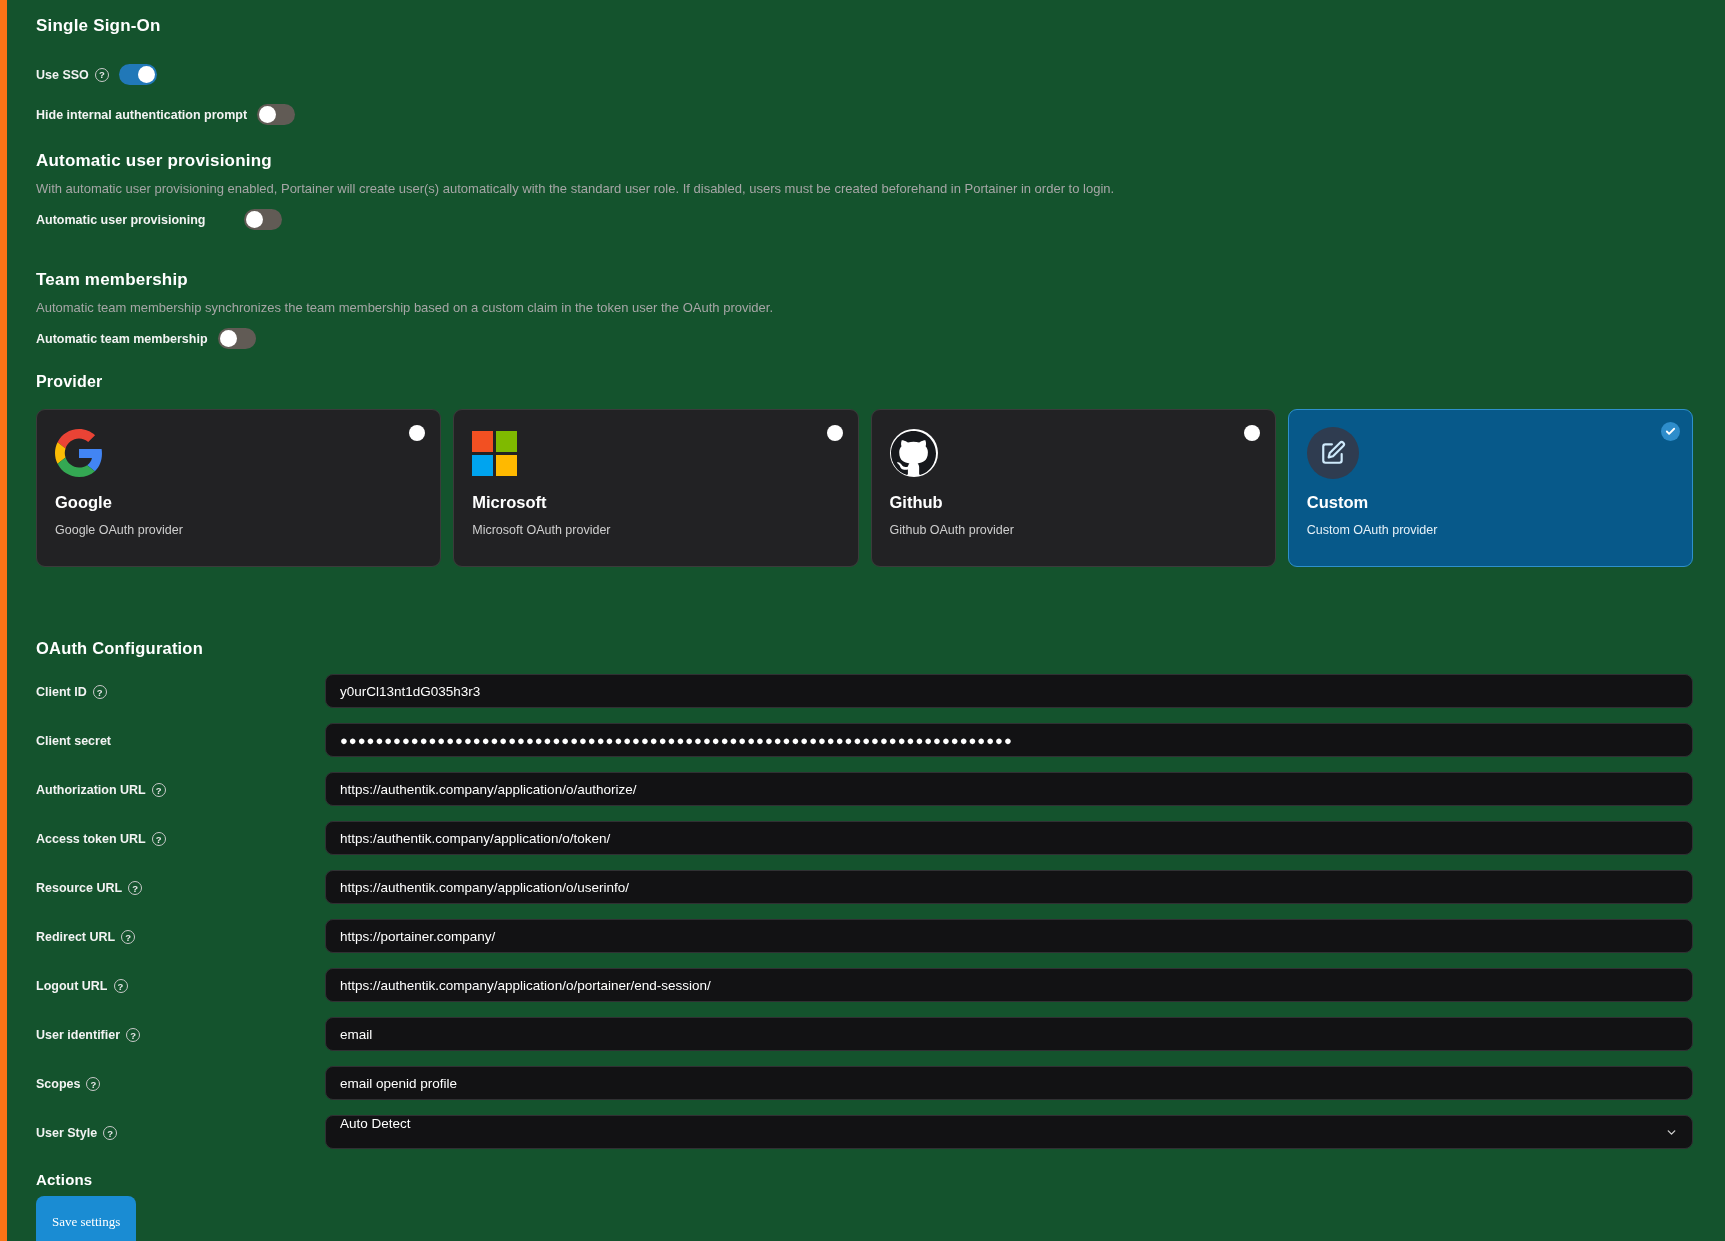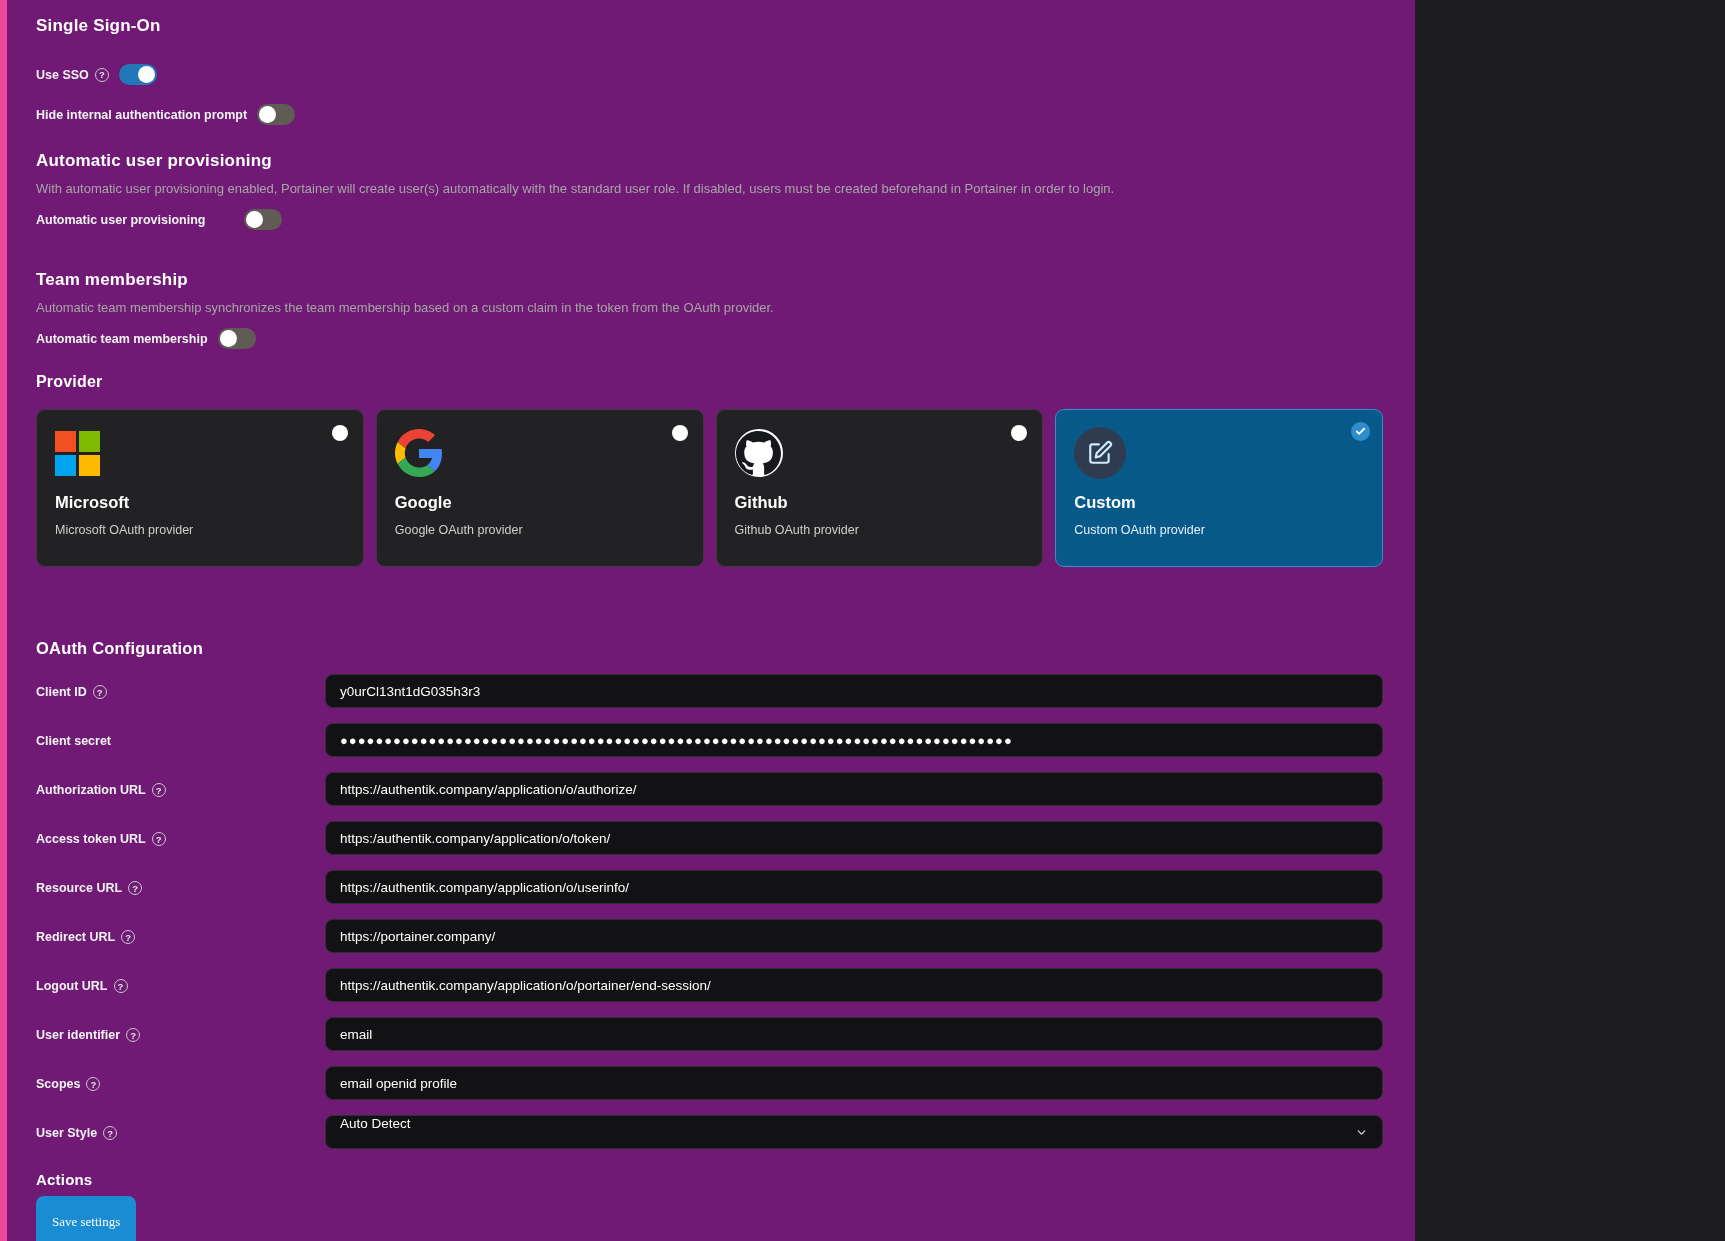--- a/index.html
+++ b/index.html
@@ -1,21 +1,21 @@
 <!DOCTYPE html>
 <html><head>
 <meta charset="utf-8">
 <style>
   * { margin:0; padding:0; box-sizing:border-box; }
   html,body { background:#1d1d1f; }
   body { font-family:"Liberation Sans", sans-serif; }
   .screen {
-    position:relative; width:1415px; height:1241px;
-    background:#701a75; overflow:hidden;
-    border-left:7px solid #ec4899;
+    position:relative; width:1725px; height:1241px;
+    background:#14532d; overflow:hidden;
+    border-left:7px solid #f97316;
   }
   .content { padding:16px 32px 0 29px; }
 
   h2.sec { color:#ffffff; font-size:17px; font-weight:700; letter-spacing:.2px; }
   .desc { color:#a6a6a6; font-size:13px; margin-top:10px; }
 
   .toggle-row { display:flex; align-items:center; gap:10px; }
   .lbl { color:#f3f3f3; font-size:12.5px; font-weight:700; display:inline-flex; align-items:center; gap:6px; }
   .help {
     display:inline-flex; align-items:center; justify-content:center;
@@ -107,63 +107,63 @@
     <h2 class="sec mt26">Automatic user provisioning</h2>
     <p class="desc">With automatic user provisioning enabled, Portainer will create user(s) automatically with the standard user role. If disabled, users must be created beforehand in Portainer in order to login.</p>
     <div class="toggle-row mt13">
       <span class="lbl" style="width:198px">Automatic user provisioning</span>
       <span class="toggle off">
           <span class="knob"></span>
         </span>
     </div>
 
     <h2 class="sec mt40">Team membership</h2>
-    <p class="desc">Automatic team membership synchronizes the team membership based on a custom claim in the token from the OAuth provider.</p>
+    <p class="desc">Automatic team membership synchronizes the team membership based on a custom claim in the token user the OAuth provider.</p>
     <div class="toggle-row mt13">
       <span class="lbl">Automatic team membership</span>
       <span class="toggle off">
           <span class="knob"></span>
         </span>
     </div>
 
     <h2 class="sec mt24" style="font-size:16px;">Provider</h2>
 
     <div class="cards mt18">
-
-      <div class="card">
-        <span class="radio"></span>
-        <div class="logo-box">
-          <span class="ms-grid">
-            <span style="background:#f25022"></span>
-              <span style="background:#7fba00"></span>
-            <span style="background:#00a4ef"></span>
-              <span style="background:#ffb900"></span>
-          </span>
-        </div>
-        <div class="card-title">Microsoft</div>
-        <div class="card-sub">Microsoft OAuth provider</div>
-      </div>
 
       <div class="card">
         <span class="radio"></span>
         <div class="logo-box">
           <svg width="48" height="48" viewBox="0 0 48 48">
             <path fill="#EA4335" d="M24 9.5c3.54 0 6.71 1.22 9.21 3.6l6.85-6.85C35.9 2.38 30.47 0 24 0 14.62 0 6.51 5.38 2.56 13.22l7.98 6.19C12.43 13.72 17.74 9.5 24 9.5z"></path>
             <path fill="#4285F4" d="M46.98 24.55c0-1.57-.15-3.09-.38-4.55H24v9.02h12.94c-.58 2.96-2.26 5.48-4.78 7.18l7.73 6c4.51-4.18 7.09-10.36 7.09-17.65z"></path>
             <path fill="#FBBC05" d="M10.53 28.59c-.48-1.45-.76-2.99-.76-4.59s.27-3.14.76-4.59l-7.98-6.19C.92 16.46 0 20.12 0 24c0 3.88.92 7.54 2.56 10.78l7.97-6.19z"></path>
             <path fill="#34A853" d="M24 48c6.48 0 11.93-2.13 15.89-5.81l-7.73-6c-2.15 1.45-4.92 2.3-8.16 2.3-6.26 0-11.57-4.22-13.47-9.91l-7.98 6.19C6.51 42.62 14.62 48 24 48z"></path>
           </svg>
         </div>
         <div class="card-title">Google</div>
         <div class="card-sub">Google OAuth provider</div>
       </div>
 
       <div class="card">
         <span class="radio"></span>
         <div class="logo-box">
+          <span class="ms-grid">
+            <span style="background:#f25022"></span>
+              <span style="background:#7fba00"></span>
+            <span style="background:#00a4ef"></span>
+              <span style="background:#ffb900"></span>
+          </span>
+        </div>
+        <div class="card-title">Microsoft</div>
+        <div class="card-sub">Microsoft OAuth provider</div>
+      </div>
+
+      <div class="card">
+        <span class="radio"></span>
+        <div class="logo-box">
           <span class="gh-circle">
             <svg width="45" height="45" viewBox="0 0 24 24" fill="#16181c">
               <path d="M12 0C5.37 0 0 5.37 0 12c0 5.31 3.435 9.795 8.205 11.385.6.105.825-.255.825-.57 0-.285-.015-1.23-.015-2.235-3.015.555-3.795-.735-4.035-1.41-.135-.345-.72-1.41-1.23-1.695-.42-.225-1.02-.78-.015-.795.945-.015 1.62.87 1.845 1.23 1.08 1.815 2.805 1.305 3.495.99.105-.78.42-1.305.765-1.605-2.67-.3-5.46-1.335-5.46-5.925 0-1.305.465-2.385 1.23-3.225-.12-.3-.54-1.53.12-3.18 0 0 1.005-.315 3.3 1.23.96-.27 1.98-.405 3-.405s2.04.135 3 .405c2.295-1.56 3.3-1.23 3.3-1.23.66 1.65.24 2.88.12 3.18.765.84 1.23 1.905 1.23 3.225 0 4.605-2.805 5.625-5.475 5.925.435.375.81 1.095.81 2.22 0 1.605-.015 2.895-.015 3.3 0 .315.225.69.825.57A12.02 12.02 0 0 0 24 12c0-6.63-5.37-12-12-12z"></path>
             </svg>
           </span>
         </div>
         <div class="card-title">Github</div>
         <div class="card-sub">Github OAuth provider</div>
       </div>
 

